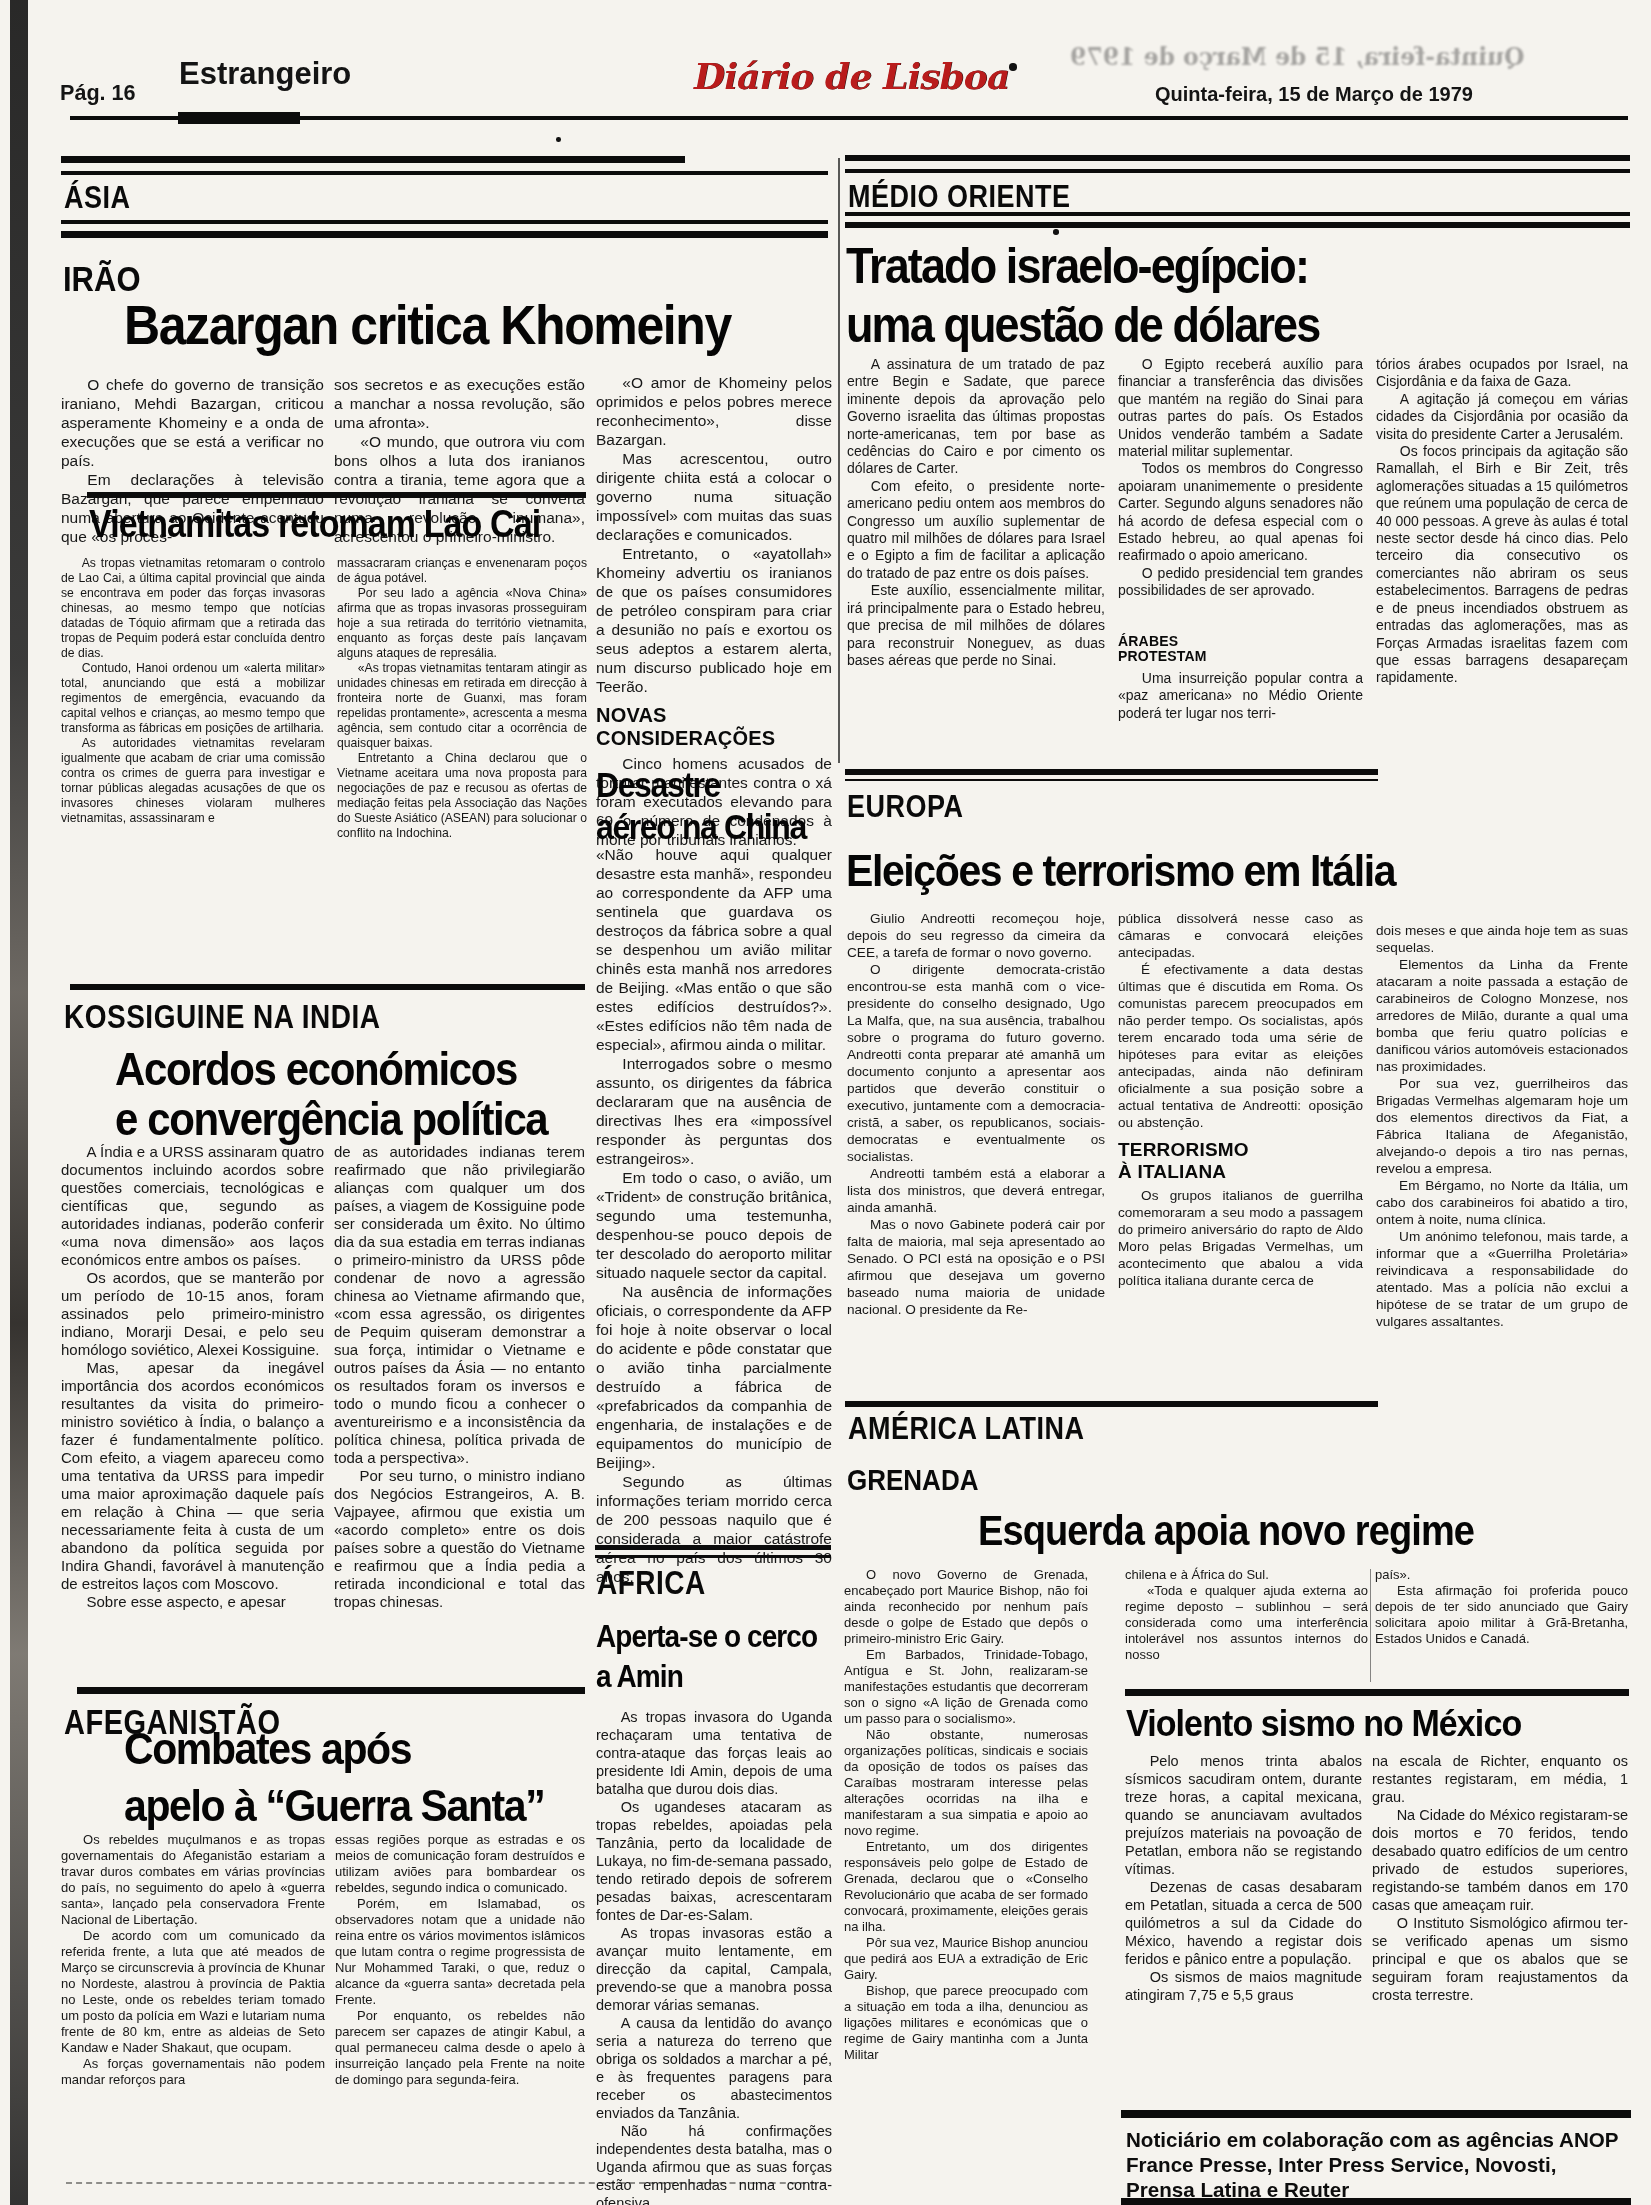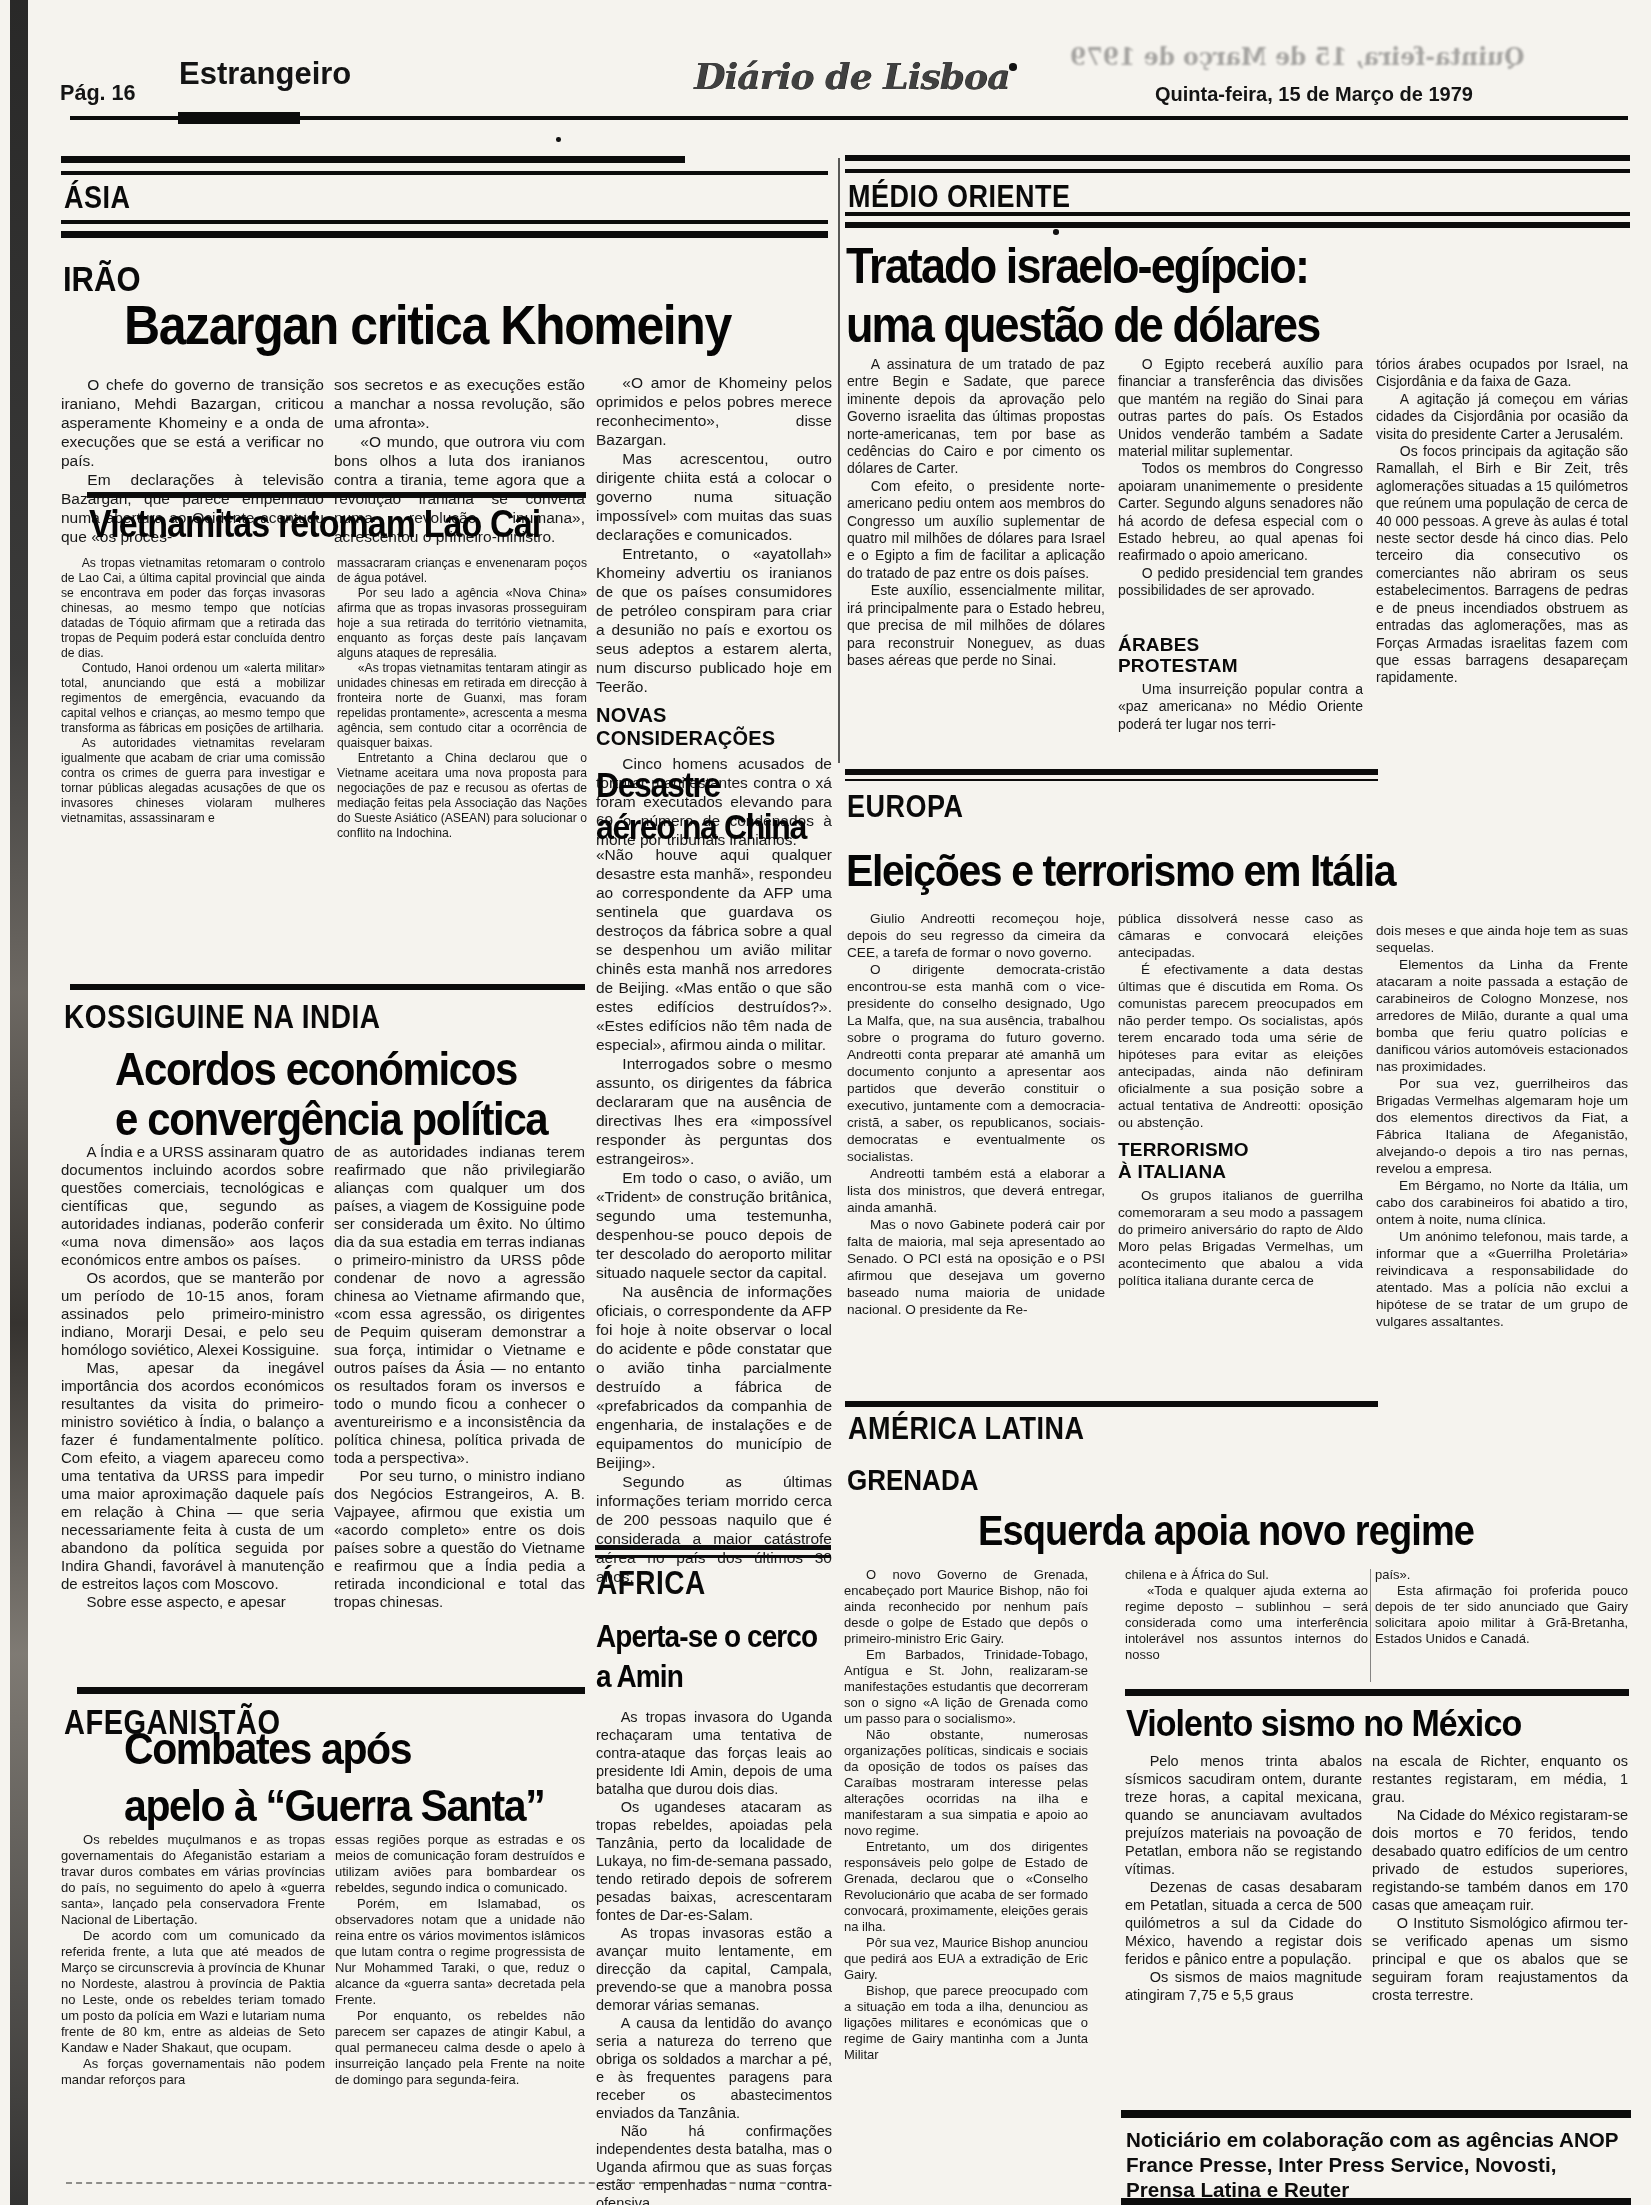--- a/index.html
+++ b/index.html
@@ -20,21 +20,21 @@
   .vrule{position:absolute;background:#161616;}
   .dashrule{position:absolute;border-top:2.8px dashed #3a3a38;opacity:.55;}
   
   .kicker{position:absolute;font-weight:700;color:#0a0a0a;letter-spacing:0.5px;
     transform:scaleY(1.18);transform-origin:left top;white-space:pre-line;}
   .label{position:absolute;font-weight:700;color:#0a0a0a;
     transform:scaleY(1.15);transform-origin:left top;}
   .headline{position:absolute;font-weight:700;color:#050505;letter-spacing:-1.4px;
     transform:scaleY(1.1);transform-origin:left top;white-space:pre-line;}
   .masthead{position:absolute;font-family:"DejaVu Serif",serif;font-weight:700;font-style:italic;
-    color:#404040;letter-spacing:-0.9px;text-shadow:0.5px 0 0 #121212;text-align:right;}
+    color:#b91c1c;letter-spacing:-0.9px;text-shadow:0.5px 0 0 #121212;text-align:right;}
   .hdrtext{position:absolute;font-weight:700;color:#141414;}
   .art-col{position:absolute;text-align:justify;color:#171717;}
   .art-col p{margin:0;text-indent:1.7em;}
   .art-col.cont > div:first-child > p:first-child, .art-col.cont > p:first-child{text-indent:0;}
   .subhead{font-weight:700;font-size:20px;line-height:1.12;margin:8.4px 0 4.7px 0;
     white-space:pre-line;text-indent:0;color:#0a0a0a;letter-spacing:0.2px;}
   .footerbox{position:absolute;font-weight:700;color:#0d0d0d;text-align:left;}
 </style>
 </head>
 <body>
@@ -167,21 +167,21 @@
       <p>A assinatura de um tratado de paz entre Begin e Sadate, que parece iminente depois da aprovação pelo Governo israelita das últimas propostas norte-americanas, tem por base as cedências do Cairo e por cimento os dólares de Carter.</p>
       <p>Com efeito, o presidente norte-americano pediu ontem aos membros do Congresso um auxílio suplementar de quatro mil milhões de dólares para Israel e o Egipto a fim de facilitar a aplicação do tratado de paz entre os dois países.</p>
       <p>Este auxílio, essencialmente militar, irá principalmente para o Estado hebreu, que precisa de mil milhões de dólares para reconstruir Noneguev, as duas bases aéreas que perde no Sinai.</p>
     </div>
   <div class="art-col" style="left:1118px;top:356px;width:245px;font-size:14px;line-height:17.4px;">
     <div>
         <p>O Egipto receberá auxílio para financiar a transferência das divisões que mantém na região do Sinai para outras partes do país. Os Estados Unidos venderão também a Sadate material militar suplementar.</p>
         <p>Todos os membros do Congresso apoiaram unanimemente o presidente Carter. Segundo alguns senadores não há acordo de defesa especial com o Estado hebreu, ao qual apenas foi reafirmado o apoio americano.</p>
         <p>O pedido presidencial tem grandes possibilidades de ser aprovado.</p>
       </div>
-    <h4 class="subhead" style="font-size:19px;margin-top:34px;">ÁRABES
+    <h4 class="subhead" style="font-size:14px;margin-top:34px;">ÁRABES
 PROTESTAM</h4>
     <div>
         <p>Uma insurreição popular contra a «paz americana» no Médio Oriente poderá ter lugar nos terri-</p>
       </div>
   </div>
   <div class="art-col cont" style="left:1376px;top:356px;width:252px;font-size:14px;line-height:17.4px;">
       <p>tórios árabes ocupados por Israel, na Cisjordânia e da faixa de Gaza.</p>
       <p>A agitação já começou em várias cidades da Cisjordânia por ocasião da visita do presidente Carter a Jerusalém.</p>
       <p>Os focos principais da agitação são Ramallah, el Birh e Bir Zeit, três aglomerações situadas a 15 quilómetros que reúnem uma população de cerca de 40 000 pessoas. A greve às aulas é total neste sector desde há cinco dias. Pelo terceiro dia consecutivo os comerciantes não abriram os seus estabelecimentos. Barragens de pedras e de pneus incendiados obstruem as entradas das aglomerações, mas as Forças Armadas israelitas fazem com que essas barragens desapareçam rapidamente.</p>
     </div>

